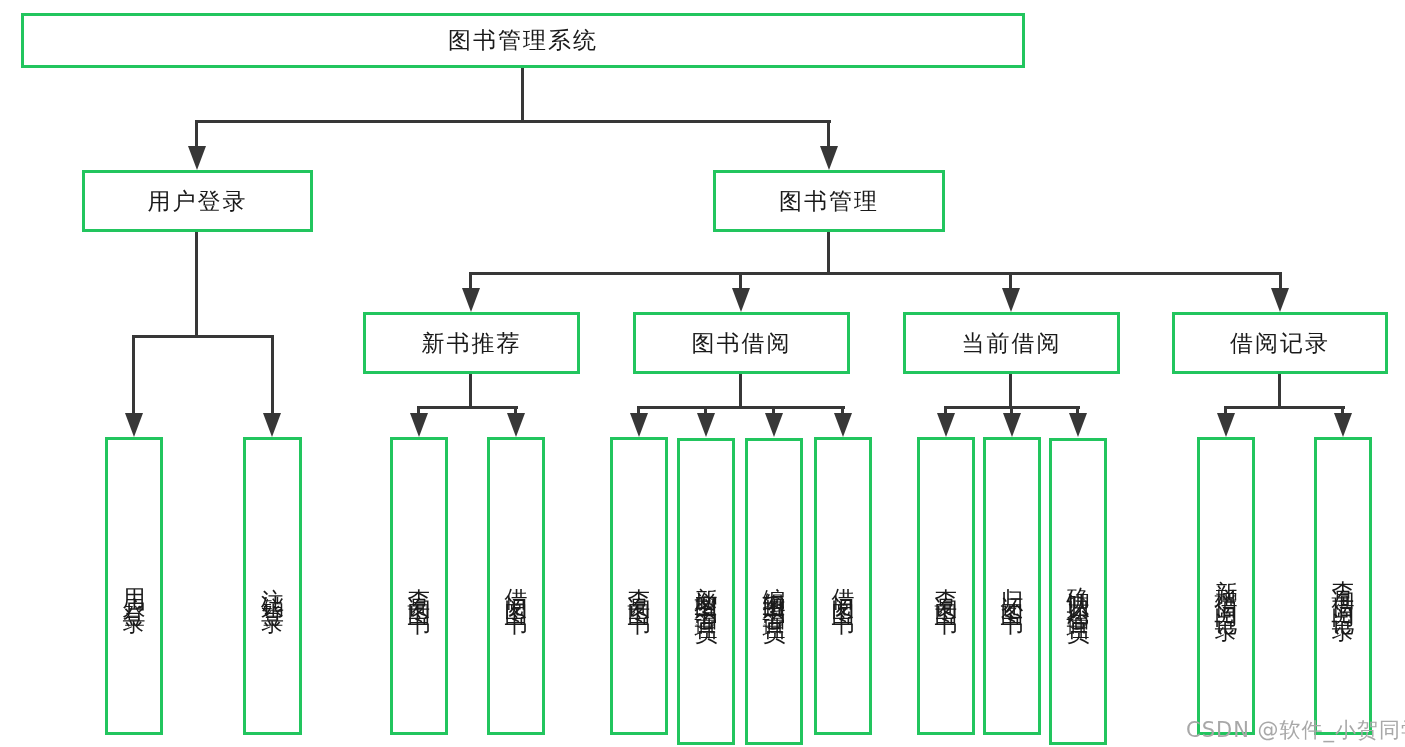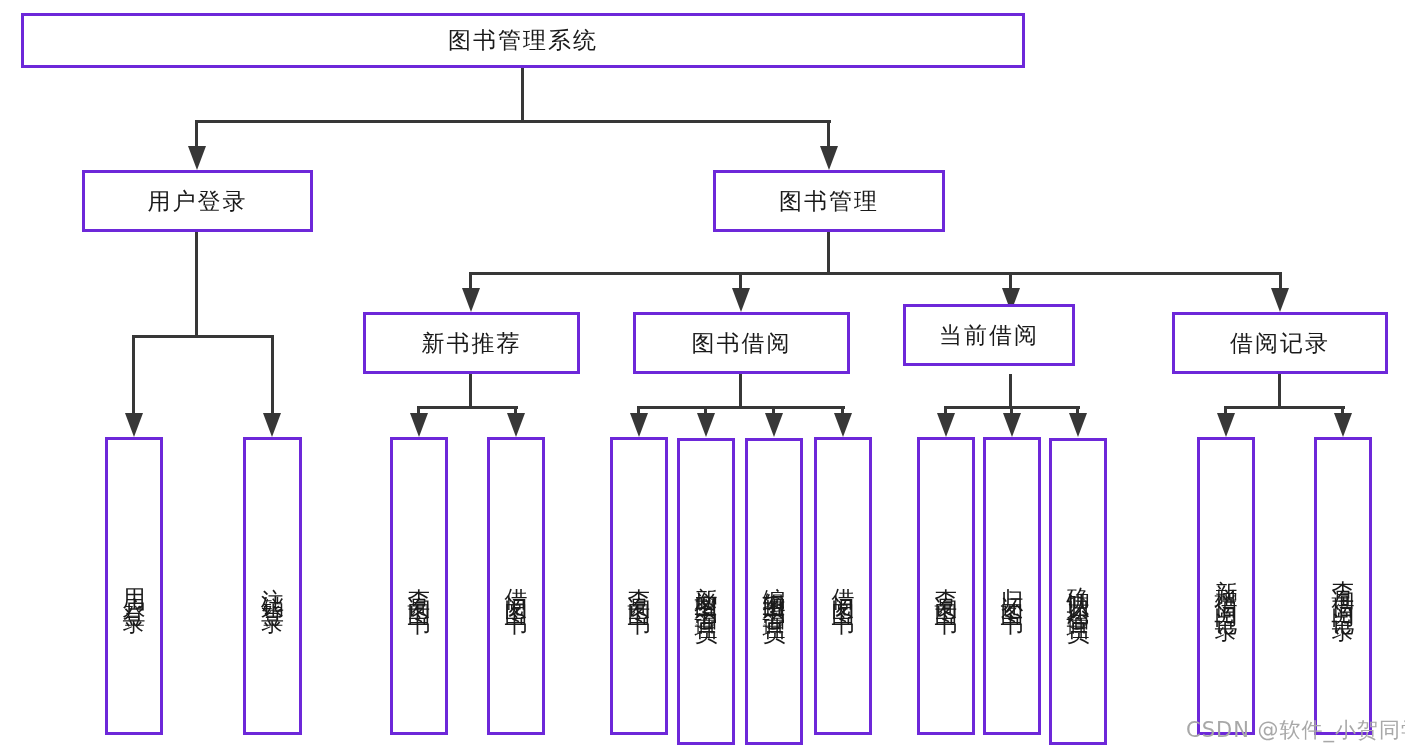--- a/index.html
+++ b/index.html
@@ -6,21 +6,21 @@
   .canvas{
     position:relative;
     width:1405px;height:747px;
     background:#ffffff;
     font-family:"DejaVu Sans","Liberation Sans",sans-serif;
     overflow:hidden;
   }
   .box{
     position:absolute;
     box-sizing:border-box;
-    border:3px solid #6d28d9;
+    border:3px solid #22c55e;
     background:#ffffff;
     display:flex;
     align-items:center;
     justify-content:center;
     font-size:23px;
     letter-spacing:2px;
     color:#1a1a1a;
     text-align:center;
     line-height:1;
   }
@@ -80,21 +80,21 @@
   <div class="line" style="left:739px;top:272px;width:3px;height:20px;"></div>
   <div class="line" style="left:1009px;top:272px;width:3px;height:20px;"></div>
   <div class="line" style="left:1279px;top:272px;width:3px;height:20px;"></div>
   <div class="arrow" style="left:462px;top:288px;"></div>
   <div class="arrow" style="left:732px;top:288px;"></div>
   <div class="arrow" style="left:1002px;top:288px;"></div>
   <div class="arrow" style="left:1271px;top:288px;"></div>
 
   <div class="box" style="left:633px;top:312px;width:217px;height:62px;">图书借阅</div>
   <div class="box" style="left:363px;top:312px;width:217px;height:62px;">新书推荐</div>
-  <div class="box" style="left:903px;top:304px;width:172px;height:62px;">当前借阅</div>
+  <div class="box" style="left:903px;top:312px;width:217px;height:62px;">当前借阅</div>
   <div class="box" style="left:1172px;top:312px;width:216px;height:62px;">借阅记录</div>
 
   <div class="line" style="left:469px;top:374px;width:3px;height:35px;"></div>
   <div class="line" style="left:418px;top:406px;width:100px;height:3px;"></div>
   <div class="line" style="left:417px;top:406px;width:3px;height:11px;"></div>
   <div class="line" style="left:514px;top:406px;width:3px;height:11px;"></div>
   <div class="arrow" style="left:410px;top:413px;"></div>
   <div class="arrow" style="left:507px;top:413px;"></div>
 
   <div class="line" style="left:739px;top:374px;width:3px;height:35px;"></div>

